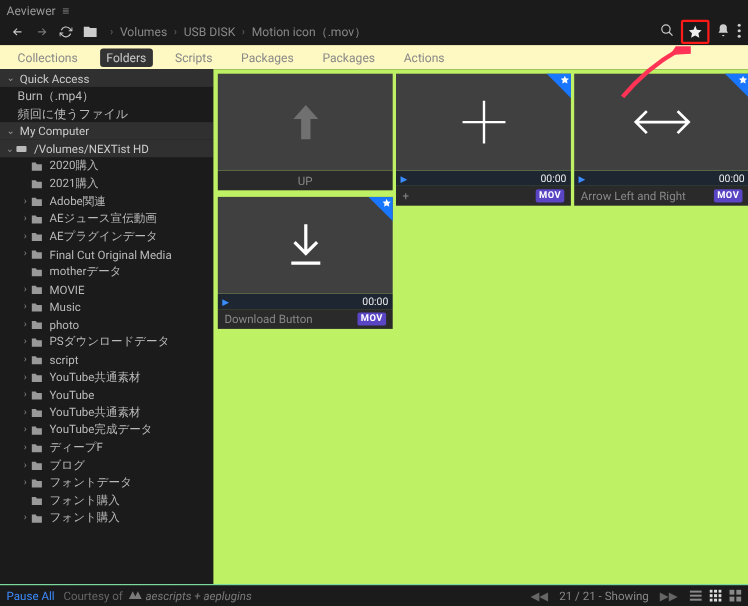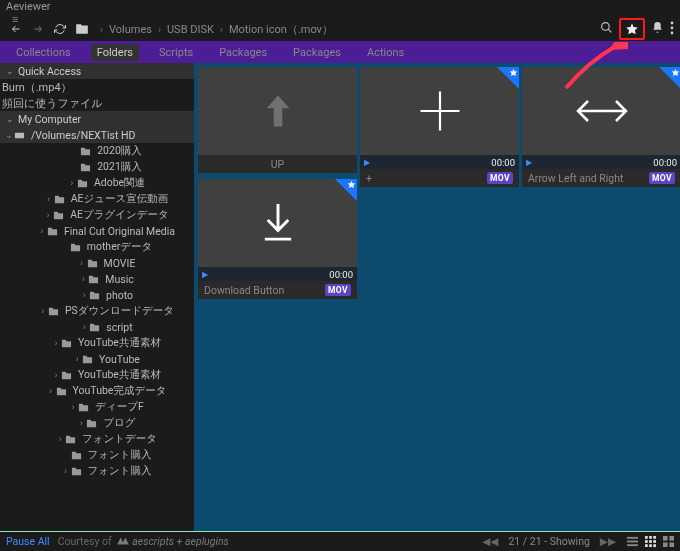--- a/index.html
+++ b/index.html
@@ -10,25 +10,24 @@
     color:#aaa;
     font-family:-apple-system, BlinkMacSystemFont, "Segoe UI", Roboto, sans-serif;
     font-size:11px;
     overflow:hidden;
     position:relative;
   }
   
   .titlebar {
     height:17px;
     display:flex;
-    align-items:flex-start;
+    align-items:flex-end;
     padding:0 6px;
     color:#999;
     font-size:11px;
-    flex-direction:column;
   }
   .titlebar .menu-icon { margin-left:6px; color:#888; }
   
   .navbar {
     height:24px;
     display:flex;
     align-items:center;
     padding:0 6px;
     gap:2px;
     position:relative;
@@ -66,21 +65,21 @@
   .dots-icon { color:#ccc; }
   
   .tabsbar {
     height:22px;
     display:flex;
     align-items:center;
     padding:0 10px;
     gap:14px;
     font-size:11px;
     color:#888;
-    background:#4c1d95;
+    background:#fef9c3;
   }
   .tab { padding:2px 6px; border-radius:3px; cursor:pointer; }
   .tab.active { background:#333; color:#ccc; }
   
   .main {
     display:flex;
     height: calc(551px - 17px - 24px - 22px - 20px);
   }
   .sidebar {
     width:194px;
@@ -98,21 +97,21 @@
     display:flex;
     align-items:center;
     padding-left:6px;
     font-size:10.5px;
     gap:4px;
   }
   .chev { display:inline-block; width:8px; color:#999; font-size:9px;}
   .qa-item {
     height:16px;
     display:flex; align-items:center;
-    padding-left:2px;
+    padding-left:16px;
     color:#bbb;
   }
   .tree-item {
     height:16px;
     display:flex; align-items:center;
     color:#bbb;
     font-size:10.5px;
     white-space:nowrap;
   }
   .tree-item .chev-toggle {
@@ -121,26 +120,26 @@
     font-size:9px;
     text-align:center;
   }
   .tree-item .folder-icon {
     width:14px;
     color:#999;
     margin-right:3px;
     display:flex;align-items:center;
   }
   .tree-item.root { padding-left:4px; background:#303030; color:#ccc;}
-  .tree-item.depth1 { padding-left:18px;justify-content:center; }
+  .tree-item.depth1 { padding-left:18px; }
   .tree-item.depth1.nochev { padding-left:28px; }
   
   .content {
     flex:1;
-    background:#0c4a6e;
+    background:#bef264;
     padding:0;
     position:relative;
   }
   .card {
     position:absolute;
     width:159px;
   }
   .thumb {
     height:88px;
     background:#404040;

